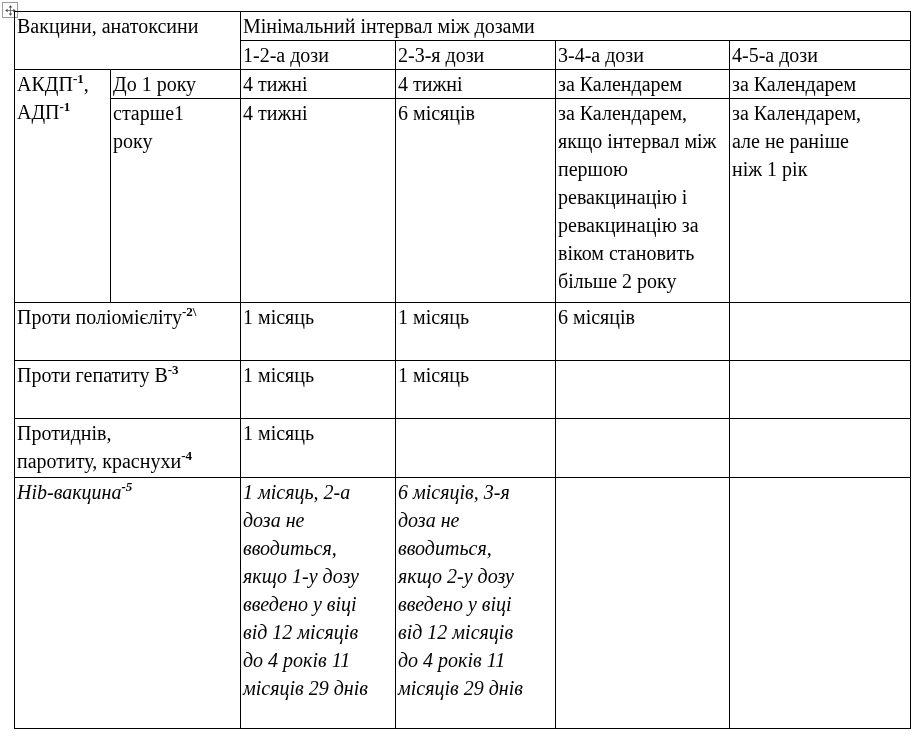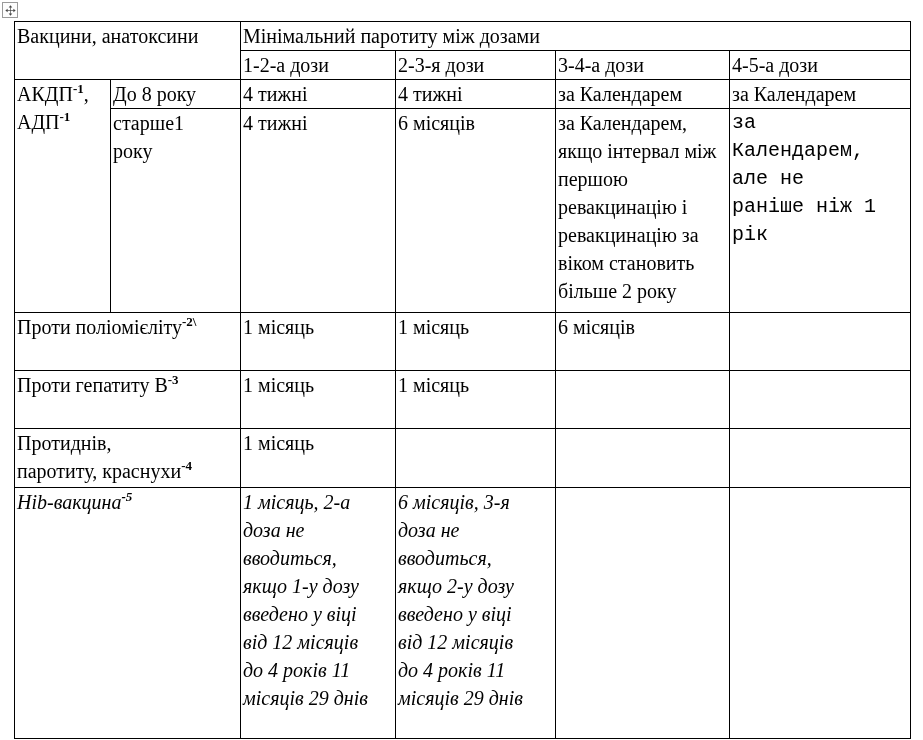--- a/index.html
+++ b/index.html
@@ -14,21 +14,21 @@
   .move-handle {
     position: absolute; left: 2px; top: 2px;
     width: 14px; height: 14px;
     border: 1px solid #9a9a9a;
     background: #fdfdfd;
     display: flex; align-items: center; justify-content: center;
     cursor: move;
   }
   .move-handle svg { width: 11px; height: 11px; display: block; }
   table.doc {
-    position: absolute; left: 14px; top: 21px;
+    position: absolute; left: 14px; top: 11px;
     border-collapse: collapse;
     table-layout: fixed;
     width: 896px;
   }
   table.doc td {
     border: 1px solid #000;
     vertical-align: top;
     padding: 0 3px 0 2px;
     font-size: 20px;
     line-height: 28px;
@@ -43,21 +43,21 @@
   tr.r7 { height: 59px; }
   tr.r8 { height: 251px; font-style: italic; }
   sup.fn {
     font-weight: bold;
     font-size: 13px;
     line-height: 0;
     vertical-align: super;
   }
   .jline { display: flex; justify-content: flex-start; }
   .w-narrow34 { max-width: 163px; }
-  .w-narrow45 { max-width: 151px; font-family: Liberation Mono, monospace; }
+  .w-narrow45 { max-width: 151px; }
   .w-hib { max-width: 139px; }
 </style>
 </head>
 <body>
 
 <div class="move-handle">
   <svg viewBox="0 0 16 16" aria-hidden="true">
     <g fill="#444" stroke="#444" stroke-width="1">
       <line x1="8" y1="3" x2="8" y2="13"></line>
       <line x1="3" y1="8" x2="13" y2="8"></line>
@@ -77,35 +77,35 @@
     <col style="width:160px">
       <col style="width:174px">
       <col style="width:181px">
   </colgroup>
   <tbody>
     <tr class="r1">
       <td colspan="2" rowspan="2">
         <span>Вакцини, анатоксини</span>
       </td>
       <td colspan="4">
-        <span>Мінімальний паротиту між дозами</span>
+        <span>Мінімальний інтервал між дозами</span>
       </td>
     </tr>
     <tr class="r2">
       <td><span>1-2-а дози</span></td>
       <td><span>2-3-я дози</span></td>
       <td><span>3-4-а дози</span></td>
       <td><span>4-5-а дози</span></td>
     </tr>
 
     <tr class="r3">
       <td rowspan="2">
         <span>АКДП</span><sup class="fn">-1</sup><span>, АДП</span><sup class="fn">-1</sup>
       </td>
-      <td><span>До 8 року</span></td>
+      <td><span>До 1 року</span></td>
       <td><span>4 тижні</span></td>
       <td><span>4 тижні</span></td>
       <td><span>за Календарем</span></td>
       <td><span>за Календарем</span></td>
     </tr>
     <tr class="r4">
       <td>
         <div class="jline">
           <span>старше</span>
           <span>1</span>

